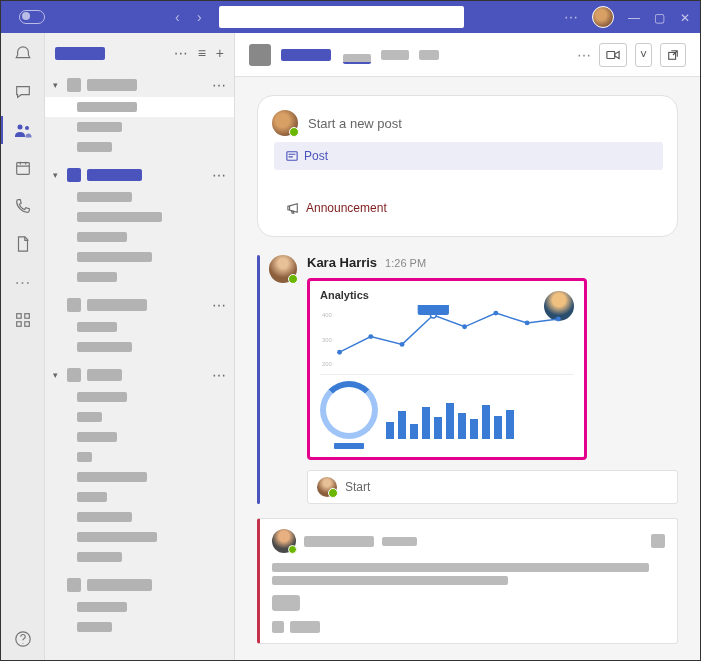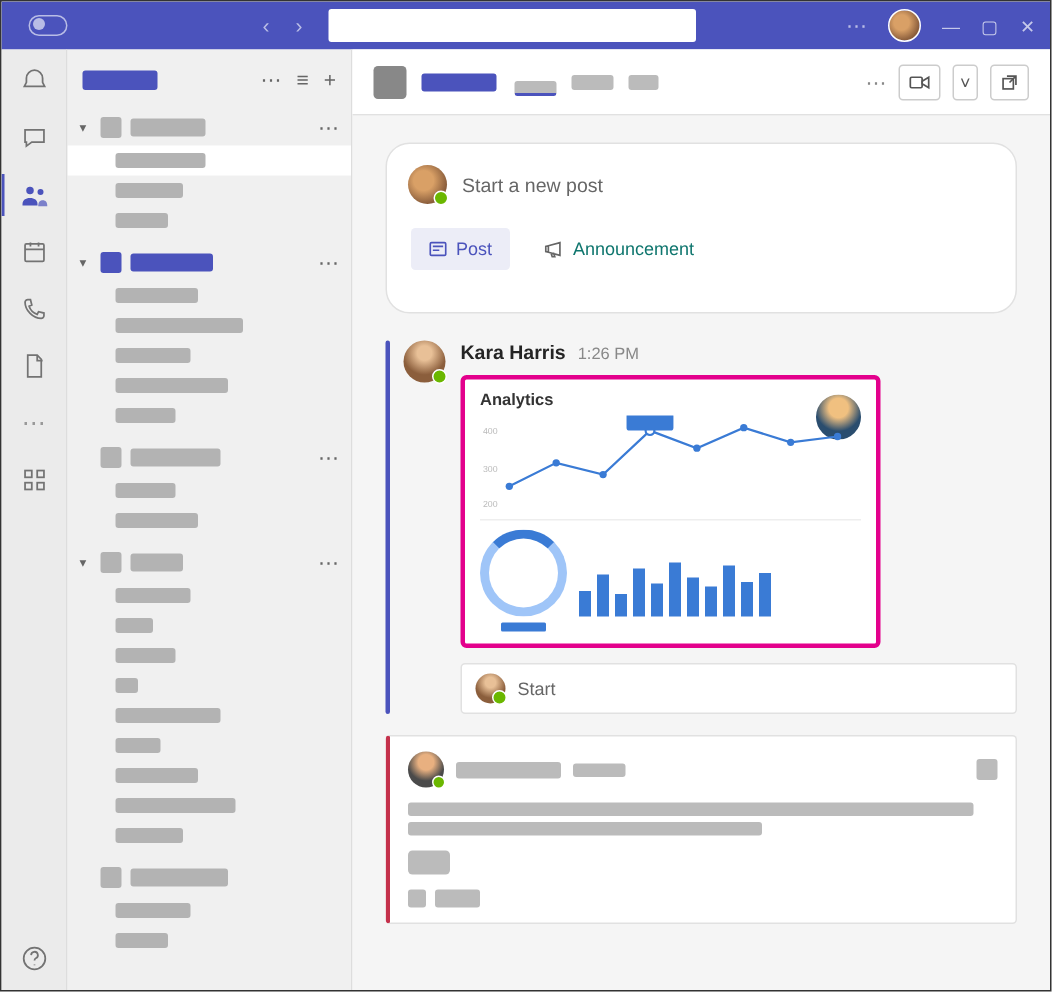--- a/index.html
+++ b/index.html
@@ -53,32 +53,32 @@
 .content-header .actions { margin-left: auto; display: flex; align-items: center; gap: 8px; }
 .content-header .hbtn { border: 1px solid #ccc; background: #fff; border-radius: 3px; height: 24px; display: flex; align-items: center; padding: 0 6px; font-size: 12px; color: #555; cursor: pointer; }
 
 .posts { flex: 1; overflow-y: auto; padding: 18px 22px; }
 
 .compose-card { background: #fff; border: 1px solid #e1e1e1; border-radius: 16px; padding: 14px; margin-bottom: 18px; }
 .compose-top { display: flex; align-items: center; gap: 10px; }
 .compose-top .av { width: 26px; height: 26px; border-radius: 50%; background: radial-gradient(circle at 40% 40%, #d9a066 30%, #8b5e3c 70%); position: relative; }
 .compose-top .av::after { content: ""; position: absolute; bottom: -1px; right: -1px; width: 8px; height: 8px; background: #6bb700; border: 1.5px solid #fff; border-radius: 50%; }
 .compose-top .placeholder { color: #666; font-size: 13px; }
-.compose-buttons { display: flex; gap: 10px; margin-top: 16px; margin-left: 2px; }
+.compose-buttons { display: flex; gap: 10px; margin-top: 6px; margin-left: 2px; flex-direction: column; }
 .compose-buttons .btn { height: 28px; border-radius: 3px; display: flex; align-items: center; padding: 0 12px; font-size: 12px; gap: 6px; cursor: pointer; }
 .compose-buttons .btn.post { background: #ecedf7; color: #4b53bc; }
-.compose-buttons .btn.announce { background: transparent; color: #0f766e; }
+.compose-buttons .btn.announce { background: transparent; color: #7f1d1d; }
 
 .post { display: flex; gap: 10px; margin-bottom: 14px; }
 .post .indicator { width: 3px; background: #4b53bc; border-radius: 2px; }
 .post .av { width: 28px; height: 28px; border-radius: 50%; position: relative; flex-shrink: 0; margin-left: -1px; }
 .post .av::after { content: ""; position: absolute; bottom: -1px; right: -1px; width: 8px; height: 8px; background: #6bb700; border: 1.5px solid #fff; border-radius: 50%; }
 .av.kara { background: radial-gradient(circle at 50% 30%, #e8c097 20%, #8b5e3c 60%); }
 .post-body { flex: 1; }
-.post-meta { display: flex; align-items: flex-end; gap: 8px; }
+.post-meta { display: flex; align-items: center; gap: 8px; }
 .post-author { font-weight: 600; font-size: 13px; color: #242424; }
 .post-time { font-size: 11px; color: #888; }
 .post-text { font-size: 13px; color: #333; margin-top: 6px; }
 
 .attachment { margin-top: 8px; border: 3px solid #e3008c; border-radius: 4px; background: #fff; padding: 8px 10px; position: relative; width: 280px; }
 .attachment .title { font-size: 11px; font-weight: 600; color: #333; margin-bottom: 4px; }
 .attachment .linechart { height: 70px; position: relative; border-bottom: 1px solid #eee; }
 .attachment .linechart svg { width: 100%; height: 100%; }
 .attachment .overlay-av { position: absolute; right: 8px; top: 8px; width: 34px; height: 34px; border-radius: 50%; background: radial-gradient(circle at 50% 30%, #f0c080 25%, #2a4d6e 60%); border: 2px solid #fff; }
 .attachment .bottom { display: flex; gap: 8px; margin-top: 6px; }

